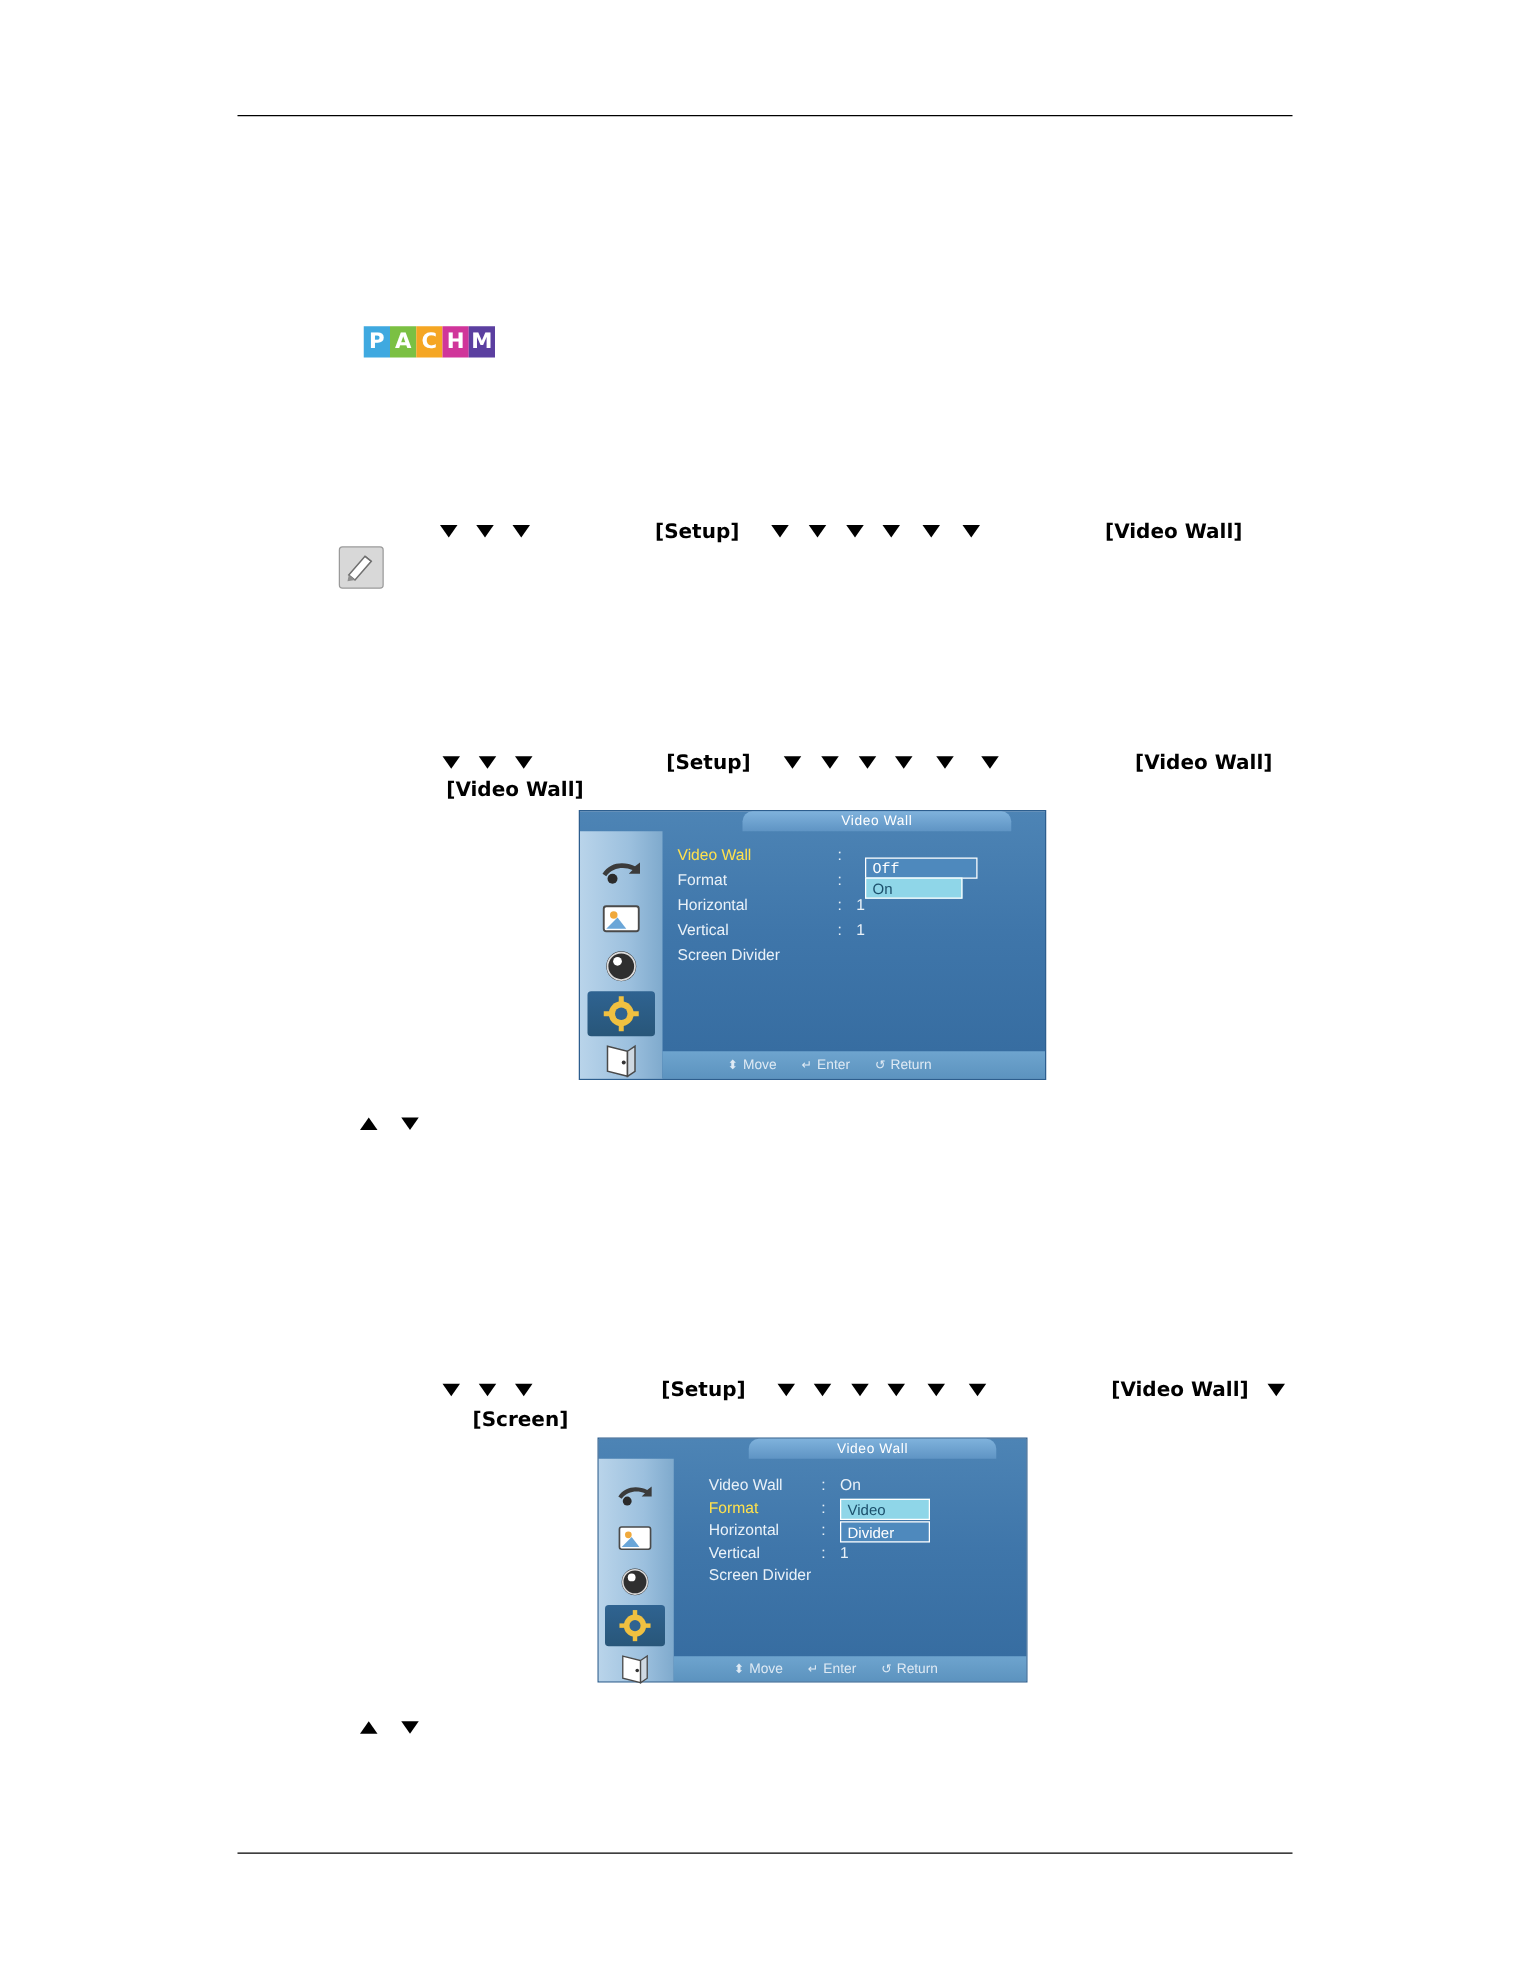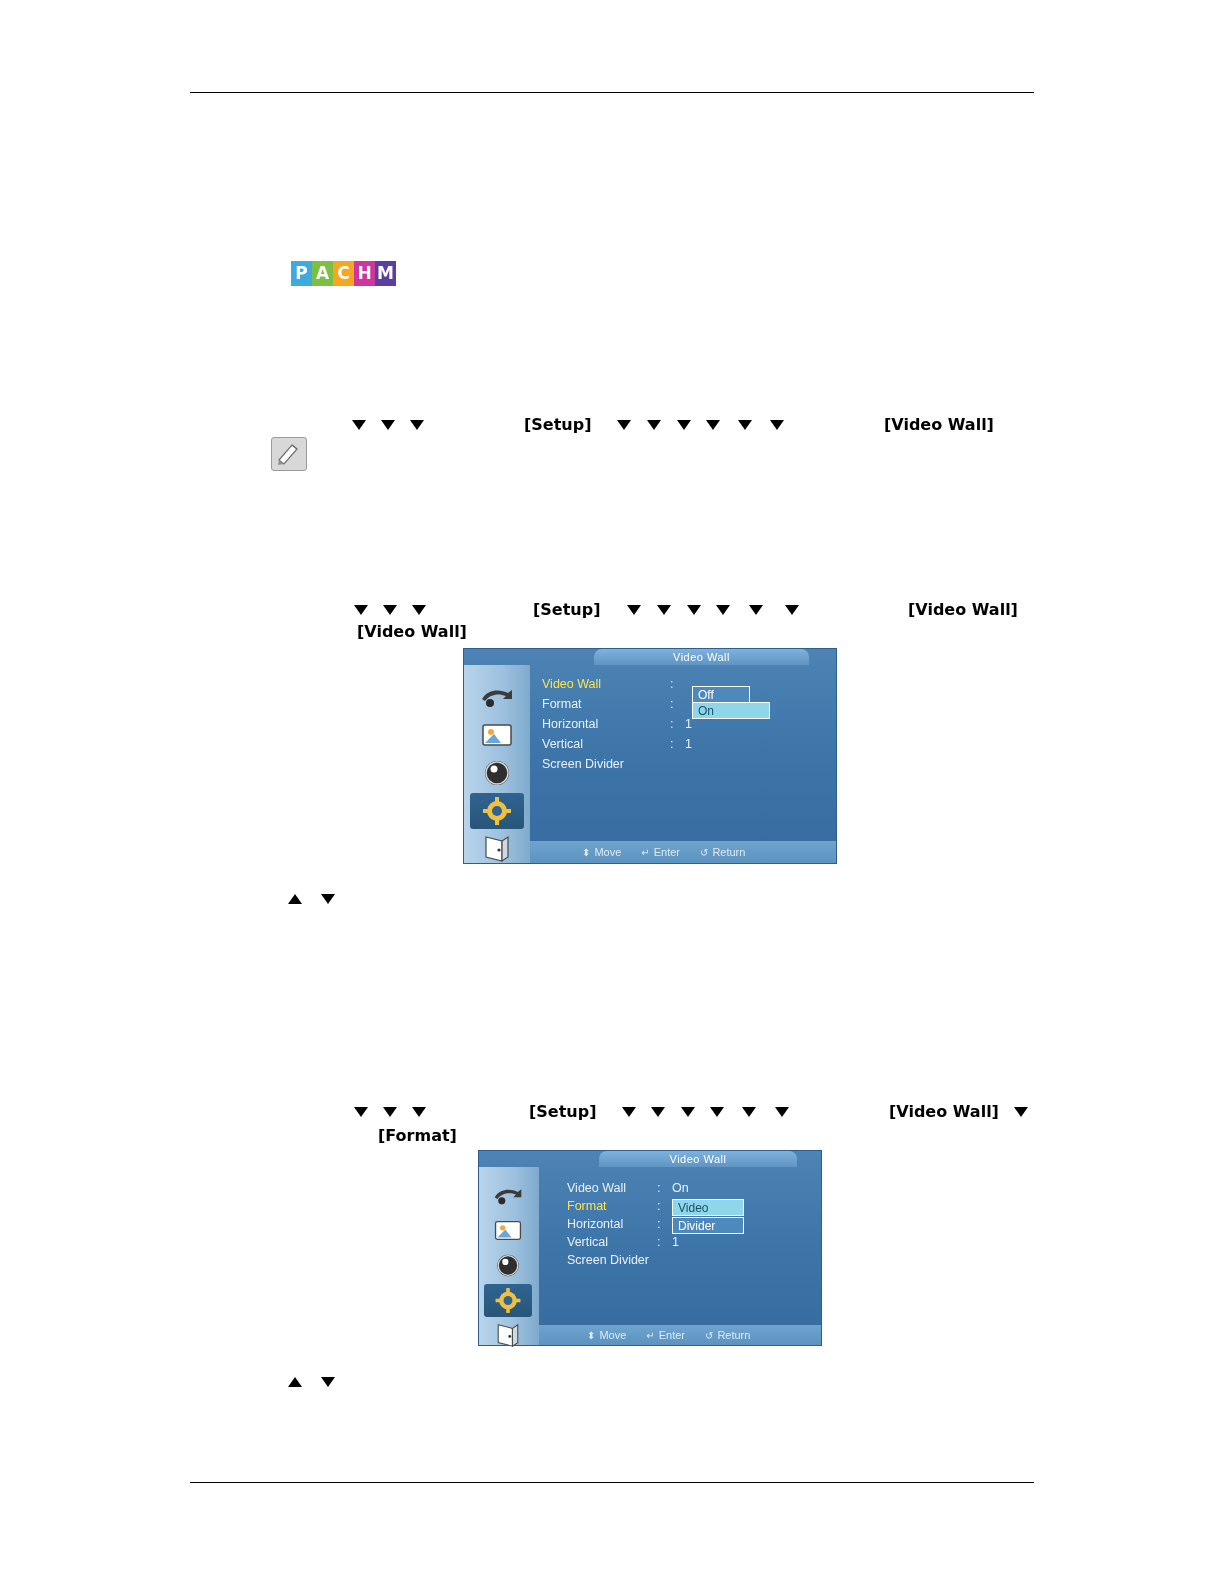--- a/index.html
+++ b/index.html
@@ -302,21 +302,21 @@
       <div class="osd-row">
         <span class="lbl">Vertical</span>
         <span class="colon" style="left:128px;">:</span>
         <span class="val" style="left:143px;">1</span>
       </div>
       <div class="osd-row">
         <span class="lbl">Screen Divider</span>
       </div>
     </div>
 
-    <div class="osd-pop" style="left:691px; top:37px; width:58px; left:228px;">Off</div>
+    <div class="osd-pop" style="left:691px; top:37px; width:90px; left:228px;font-family:Liberation Mono, monospace;">Off</div>
     <div class="osd-pop sel" style="left:228px; top:53px; width:78px;">On</div>
 
     <div class="osd-footer">
       <span class="fi">
         <span class="g">⬍</span>
         <span>Move</span>
       </span>
       <span class="fi">
         <span class="g">↵</span>
         <span>Enter</span>
@@ -336,21 +336,21 @@
   <div class="tri" style="left:412px; top:1107px;"></div>
   <div class="bracket" style="left:529px; top:1102px;">[Setup]</div>
   <div class="tri" style="left:622px; top:1107px;"></div>
   <div class="tri" style="left:651px; top:1107px;"></div>
   <div class="tri" style="left:681px; top:1107px;"></div>
   <div class="tri" style="left:710px; top:1107px;"></div>
   <div class="tri" style="left:742px; top:1107px;"></div>
   <div class="tri" style="left:775px; top:1107px;"></div>
   <div class="bracket" style="left:889px; top:1102px;">[Video Wall]</div>
   <div class="tri" style="left:1014px; top:1107px;"></div>
-  <div class="bracket" style="left:378px; top:1126px;">[Format]</div>
+  <div class="bracket" style="left:378px; top:1126px;">[Screen]</div>
 
   <div class="osd" style="left:478px; top:1150px; width:344px; height:196px;">
     <div class="osd-title-wrap" style="left:120px; width:198px;">
       <div class="osd-title">Video Wall</div>
     </div>
 
     <div class="osd-sidebar" style="width:60px;">
       <div class="osd-sideitem" style="top:12px; width:48px; left:5px; height:33px;">
         <svg width="48" height="33" viewBox="0 0 54 36" class="ico-svg">
           <path d="M12 20 C18 10, 30 10, 38 14 L42 11 L42 20 L33 20 L36 17 C29 14, 20 15, 15 22 Z" fill="#3b3b3b"></path>

